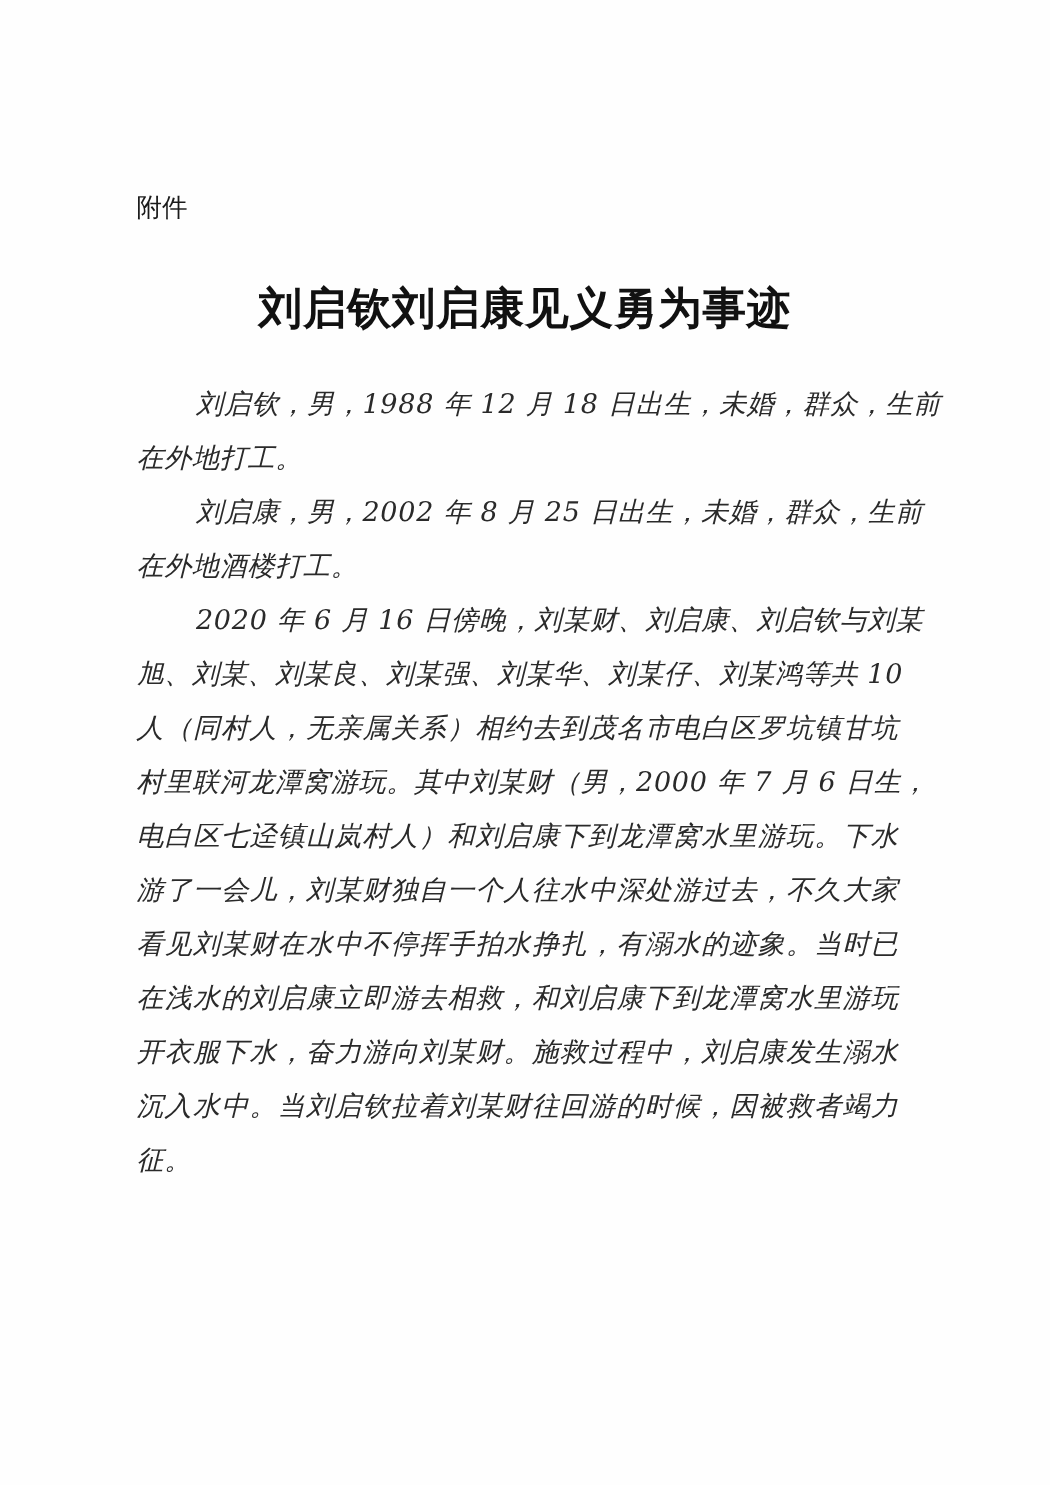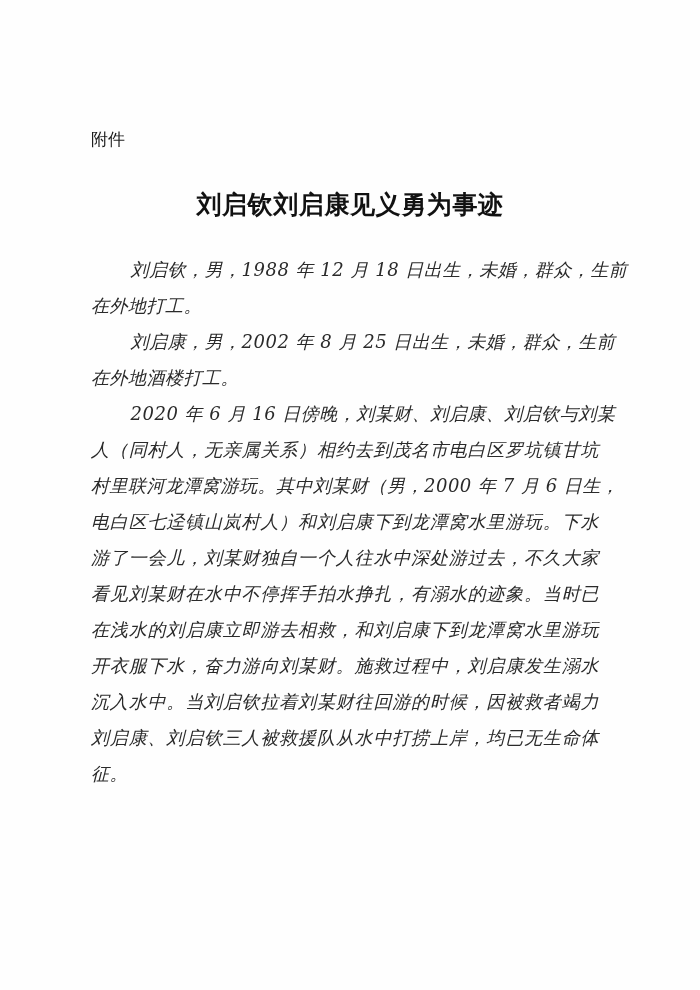--- a/index.html
+++ b/index.html
@@ -7,21 +7,21 @@
   .page {
     position: absolute; left: 0; top: 0; width: 700px; height: 990px; background: #fefefe;
   }
   .attachment {
     position: absolute; left: 91px; top: 129px;
     font-family: "DejaVu Sans", sans-serif; font-size: 17px; color: #1a1a1a;
     letter-spacing: 0px; line-height: 20px;
   }
   .title {
     position: absolute; left: 0; width: 700px; top: 190px; text-align: center;
-    font-family: "DejaVu Serif", serif; font-weight: bold; font-size: 25px; color: #111;
+    font-family: "DejaVu Serif", serif; font-weight: bold; font-size: 29px; color: #111;
     letter-spacing: 0.6px; line-height: 30px;
     padding-left: 0px; box-sizing: border-box;
   }
   .body {
     position: absolute; left: 91px; top: 252px; width: 508px;
     font-family: "DejaVu Serif", serif; font-size: 18px; color: #2a2a2a;
     line-height: 36px;
   }
   .para {
     margin: 0; text-indent: 2.2em; text-align: justify; text-align-last: left;
@@ -42,25 +42,25 @@
     <div class="para">
       <span class="line">刘启钦，男，1988 年 12 月 18 日出生，未婚，群众，生前</span>
       <span class="line last" style="text-indent:0">在外地打工。</span>
     </div>
     <div class="para">
       <span class="line">刘启康，男，2002 年 8 月 25 日出生，未婚，群众，生前</span>
       <span class="line last" style="text-indent:0">在外地酒楼打工。</span>
     </div>
     <div class="para">
       <span class="line">2020 年 6 月 16 日傍晚，刘某财、刘启康、刘启钦与刘某</span>
+      <span class="line" style="text-indent:0">旭、刘某、刘某良、刘某强、刘某华、刘某仔、刘某鸿等共 10</span>
       <span class="line" style="text-indent:0">人（同村人，无亲属关系）相约去到茂名市电白区罗坑镇甘坑</span>
       <span class="line" style="text-indent:0">村里联河龙潭窝游玩。其中刘某财（男，2000 年 7 月 6 日生，</span>
       <span class="line" style="text-indent:0">电白区七迳镇山岚村人）和刘启康下到龙潭窝水里游玩。下水</span>
       <span class="line" style="text-indent:0">游了一会儿，刘某财独自一个人往水中深处游过去，不久大家</span>
       <span class="line" style="text-indent:0">看见刘某财在水中不停挥手拍水挣扎，有溺水的迹象。当时已</span>
       <span class="line" style="text-indent:0">在浅水的刘启康立即游去相救，和刘启康下到龙潭窝水里游玩</span>
       <span class="line" style="text-indent:0">开衣服下水，奋力游向刘某财。施救过程中，刘启康发生溺水</span>
       <span class="line" style="text-indent:0">沉入水中。当刘启钦拉着刘某财往回游的时候，因被救者竭力</span>
-      <span class="line" style="text-indent:0">刘启康、刘启钦三人被救援队从水中打捞上岸，均已无生命体</span>
       <span class="line last" style="text-indent:0">征。</span>
     </div>
   </div>
 </div>
 
 </body></html>

